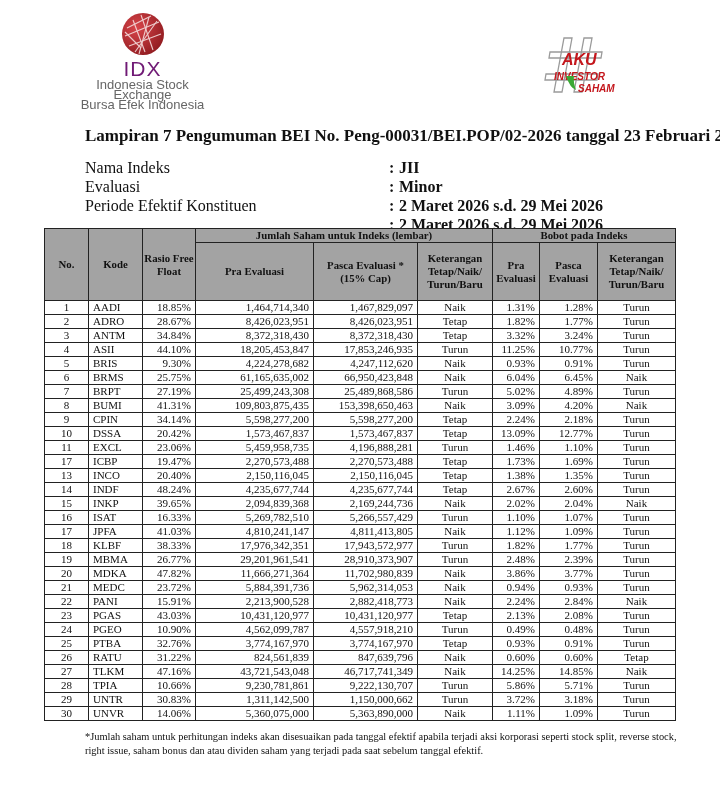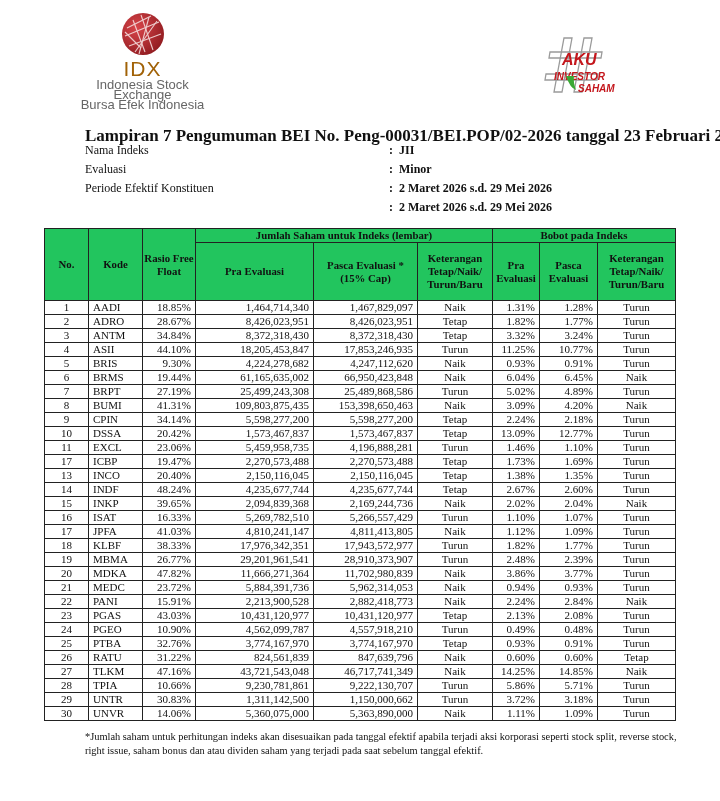--- a/index.html
+++ b/index.html
@@ -1,30 +1,30 @@
 <!DOCTYPE html>
 <html><head>
 <meta charset="utf-8">
 <style>
   html, body { margin:0; padding:0; background:#ffffff; }
   body { width:720px; height:801px; position:relative; overflow:hidden;
          font-family:"Liberation Serif", "DejaVu Serif", serif; color:#111; }
   .logo-idx { position:absolute; left:80px; top:12px; width:125px; height:100px; text-align:center; }
   .logo-idx .globe { width:44px; height:44px; margin:0 auto; display:block; }
-  .logo-idx .idx-word { font-family:"Liberation Sans", sans-serif; font-size:21px; color:#a16207; letter-spacing:1px; margin-top:2px; line-height:22px; }
+  .logo-idx .idx-word { font-family:"Liberation Sans", sans-serif; font-size:21px; color:#701a75; letter-spacing:1px; margin-top:2px; line-height:22px; }
   .logo-idx .idx-sub { font-family:"Liberation Sans", sans-serif; font-size:13px; color:#666; line-height:10px; }
   .logo-aku { position:absolute; left:540px; top:30px; width:100px; height:70px; }
   .heading { position:absolute; left:85px; top:126px; font-weight:bold; font-size:17px; white-space:nowrap; }
-  .meta { position:absolute; left:85px; top:143px; width:500px; font-size:12px; }
+  .meta { position:absolute; left:85px; top:159px; width:500px; font-size:16px; }
   .meta .row { height:19px; position:relative; }
   .meta .lbl { position:absolute; left:0; top:0; white-space:nowrap; }
   .meta .sep { position:absolute; left:304px; top:0; font-weight:bold; }
   .meta .val { position:absolute; left:314px; top:0; font-weight:bold; white-space:nowrap; }
   table.idx { position:absolute; left:44px; top:228px; border-collapse:collapse; font-size:11px; table-layout:fixed; }
-  table.idx th { background:#22c55e; font-weight:bold; border:1px solid #222; text-align:center; line-height:13px; padding:0; font-size:10.8px; }
+  table.idx th { background:#a3a3a3; font-weight:bold; border:1px solid #222; text-align:center; line-height:13px; padding:0; font-size:10.8px; }
   table.idx td { border-left:1px solid #222; border-right:1px solid #222; border-bottom:1px solid #222; height:13px; line-height:13px; padding:0 4px; font-size:11px; white-space:nowrap; }
   table.idx tr.toph th { height:13px; }
   table.idx tr.subh th { height:57px; }
   .c { text-align:center; }
   .r { text-align:right; }
   .l { text-align:left; }
   .footnote { position:absolute; left:85px; top:730px; width:610px; font-size:10.4px; line-height:14px; }
 </style>
 </head>
 <body>
@@ -174,21 +174,21 @@
         <td class="r">4,224,278,682</td>
         <td class="r">4,247,112,620</td>
         <td class="c">Naik</td>
         <td class="r">0.93%</td>
         <td class="r">0.91%</td>
         <td class="c">Turun</td>
       </tr>
       <tr>
         <td class="c">6</td>
         <td class="l">BRMS</td>
-        <td class="r">19.44%</td>
+        <td class="r">25.75%</td>
         <td class="r">61,165,635,002</td>
         <td class="r">66,950,423,848</td>
         <td class="c">Naik</td>
         <td class="r">6.04%</td>
         <td class="r">6.45%</td>
         <td class="c">Naik</td>
       </tr>
       <tr>
         <td class="c">7</td>
         <td class="l">BRPT</td>

